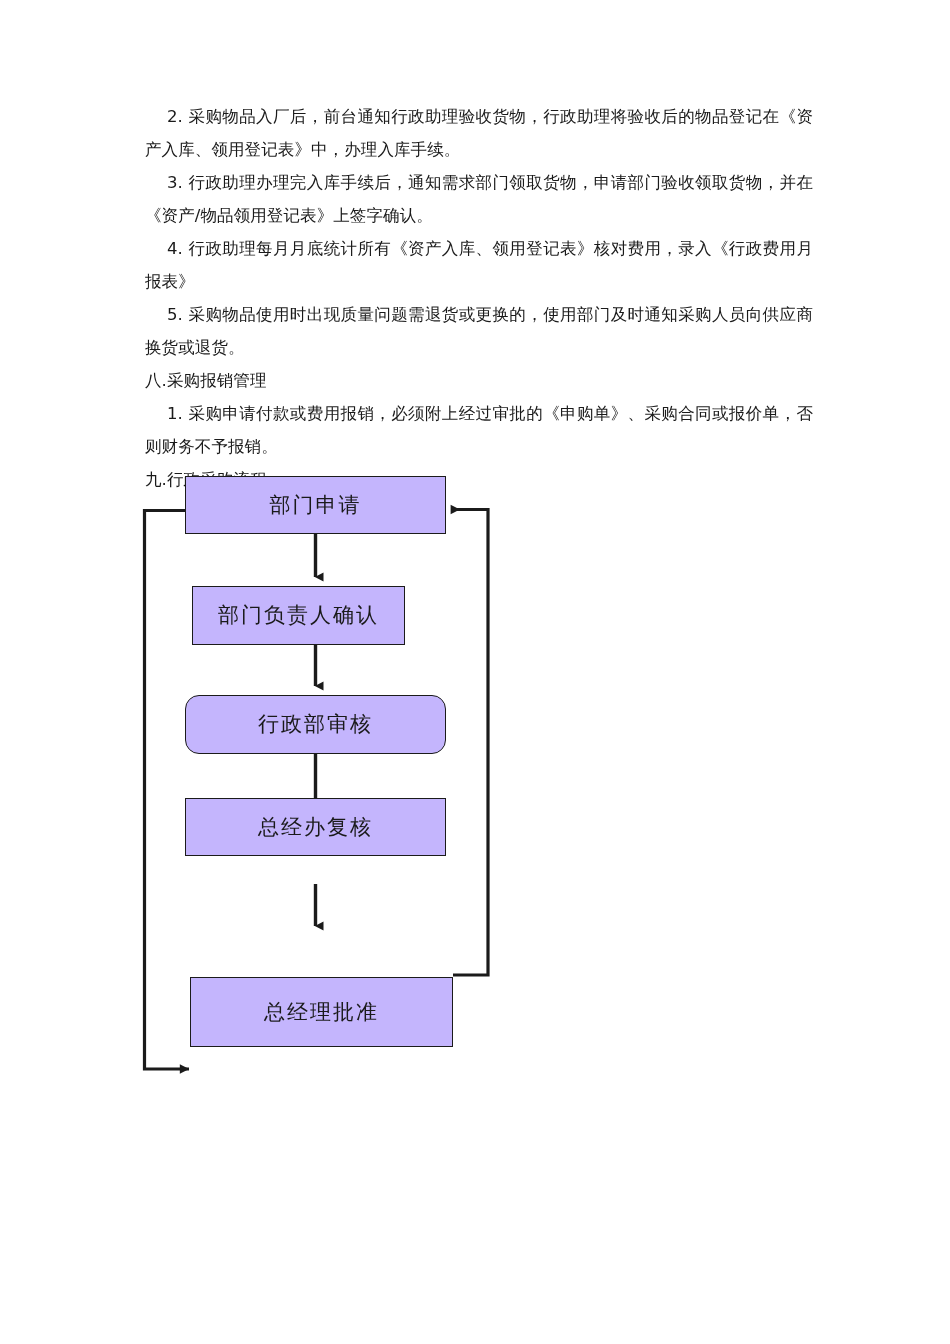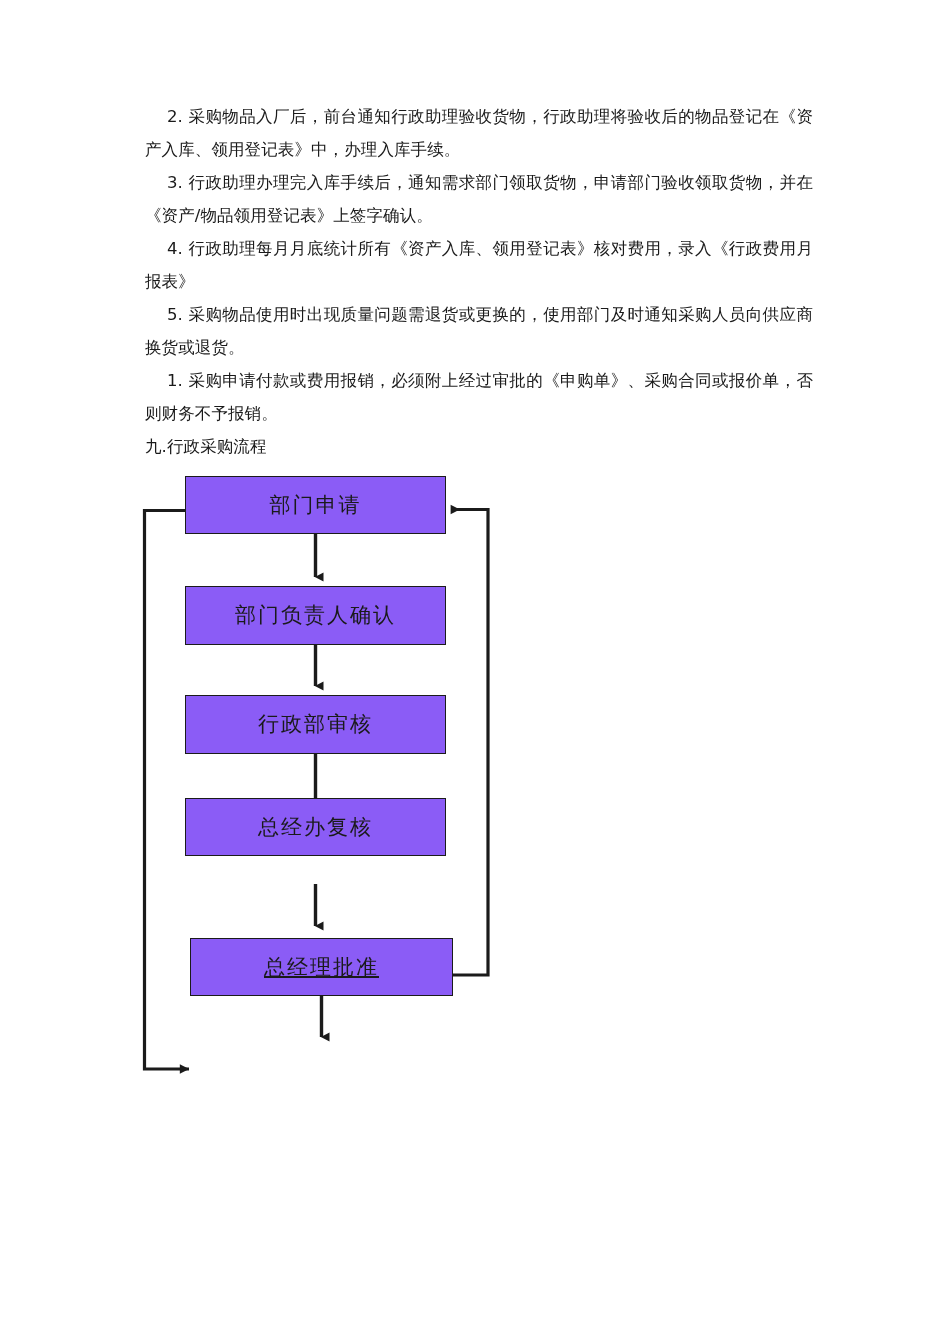--- a/index.html
+++ b/index.html
@@ -49,48 +49,49 @@
     width: 950px;
     height: 1344px;
     pointer-events: none;
   }
   .flow svg { display: block; }
 
   .node {
     position: absolute;
     box-sizing: border-box;
     border: 1.6px solid #1b1b1b;
-    background: #8b5cf6;
+    background: #c4b5fd;
     display: flex;
     align-items: center;
     justify-content: center;
     font-size: 21px;
     letter-spacing: 2px;
     color: #1a1a1a;
     line-height: 1;
   }
   .node span { display: inline-block; }
 
   #node-0 { left: 185px; top: 476px;  width: 261px; height: 58px; }
-  #node-1 { left: 185px; top: 586px;  width: 261px; height: 59px; }
-  #node-2 { left: 185px; top: 695px;  width: 261px; height: 59px; }
+  #node-1 { left: 192px; top: 586px;  width: 213px; height: 59px; }
+  #node-2 { left: 185px; top: 695px;  width: 261px; height: 59px; border-radius: 14px; }
   #node-3 { left: 185px; top: 798px;  width: 261px; height: 58px; }
-  #node-4 { left: 190px; top: 938px;  width: 263px; height: 58px; text-decoration: underline; }
+  #node-4 { left: 190px; top: 977px;  width: 263px; height: 70px; }
   #node-5 { left: 194px; top: 1046px; width: 262px; height: 59px; }
 </style>
 </head>
 <body>
 
 <div class="page">
 
   <div class="text-block">
     <p class="para numbered">2. 采购物品入厂后，前台通知行政助理验收货物，行政助理将验收后的物品登记在《资产入库、领用登记表》中，办理入库手续。</p>
     <p class="para numbered">3. 行政助理办理完入库手续后，通知需求部门领取货物，申请部门验收领取货物，并在《资产/物品领用登记表》上签字确认。</p>
     <p class="para numbered">4. 行政助理每月月底统计所有《资产入库、领用登记表》核对费用，录入《行政费用月报表》</p>
     <p class="para numbered">5. 采购物品使用时出现质量问题需退货或更换的，使用部门及时通知采购人员向供应商换货或退货。</p>
+    <p class="para heading">八.采购报销管理</p>
     <p class="para numbered">1. 采购申请付款或费用报销，必须附上经过审批的《申购单》、采购合同或报价单，否则财务不予报销。</p>
     <p class="para heading">九.行政采购流程</p>
   </div>
 
   <div class="flow">
     <svg width="950" height="1344" viewBox="0 0 950 1344">
       <defs>
         <marker id="arrowDown" markerWidth="10" markerHeight="10" refX="5" refY="8.5" orient="auto" markerUnits="userSpaceOnUse">
           <path d="M0.6,0.5 L9.4,0.5 L5,9.2 Z" fill="#1b1b1b"></path>
         </marker>

